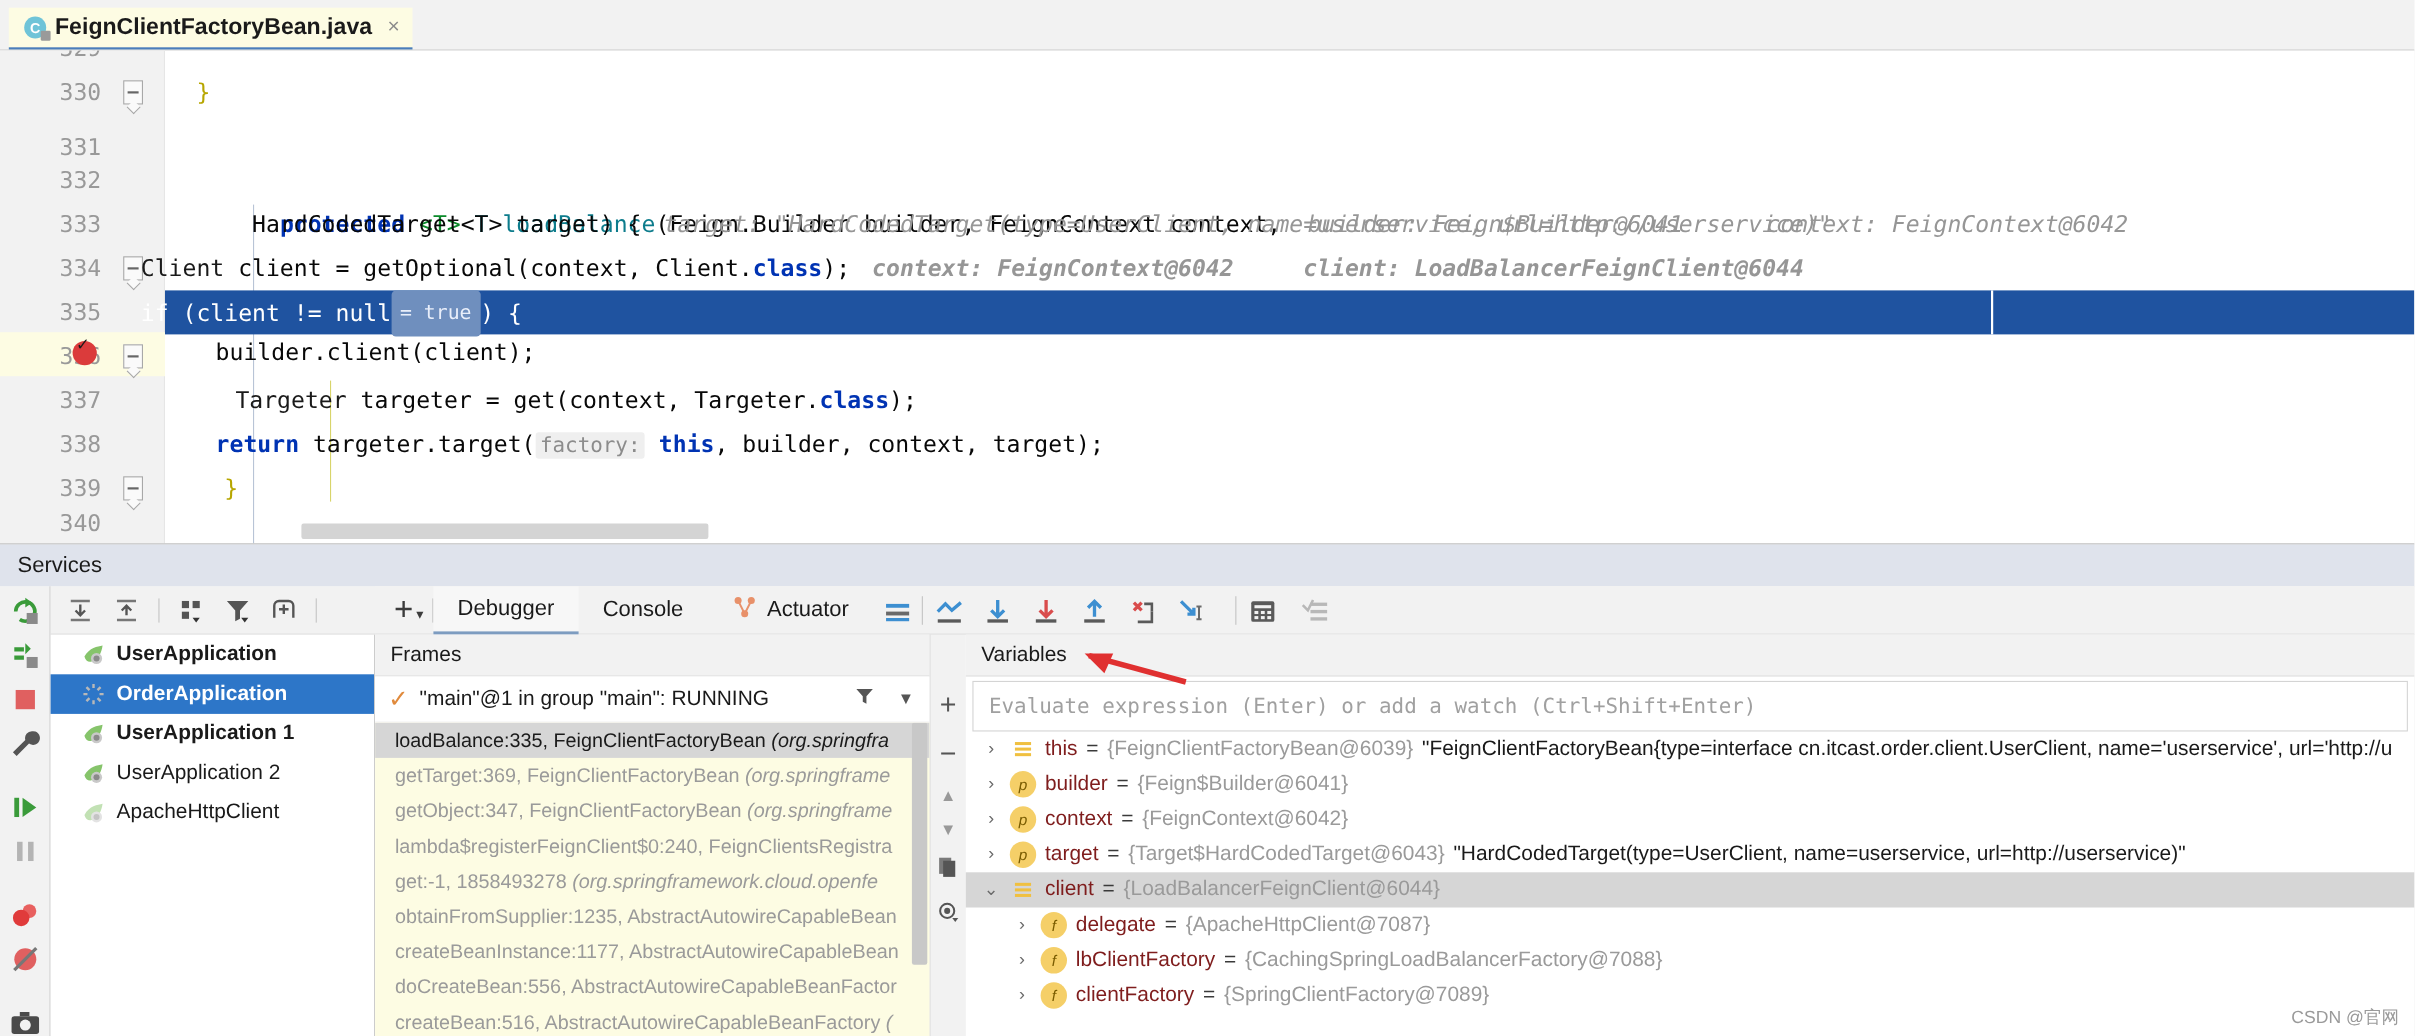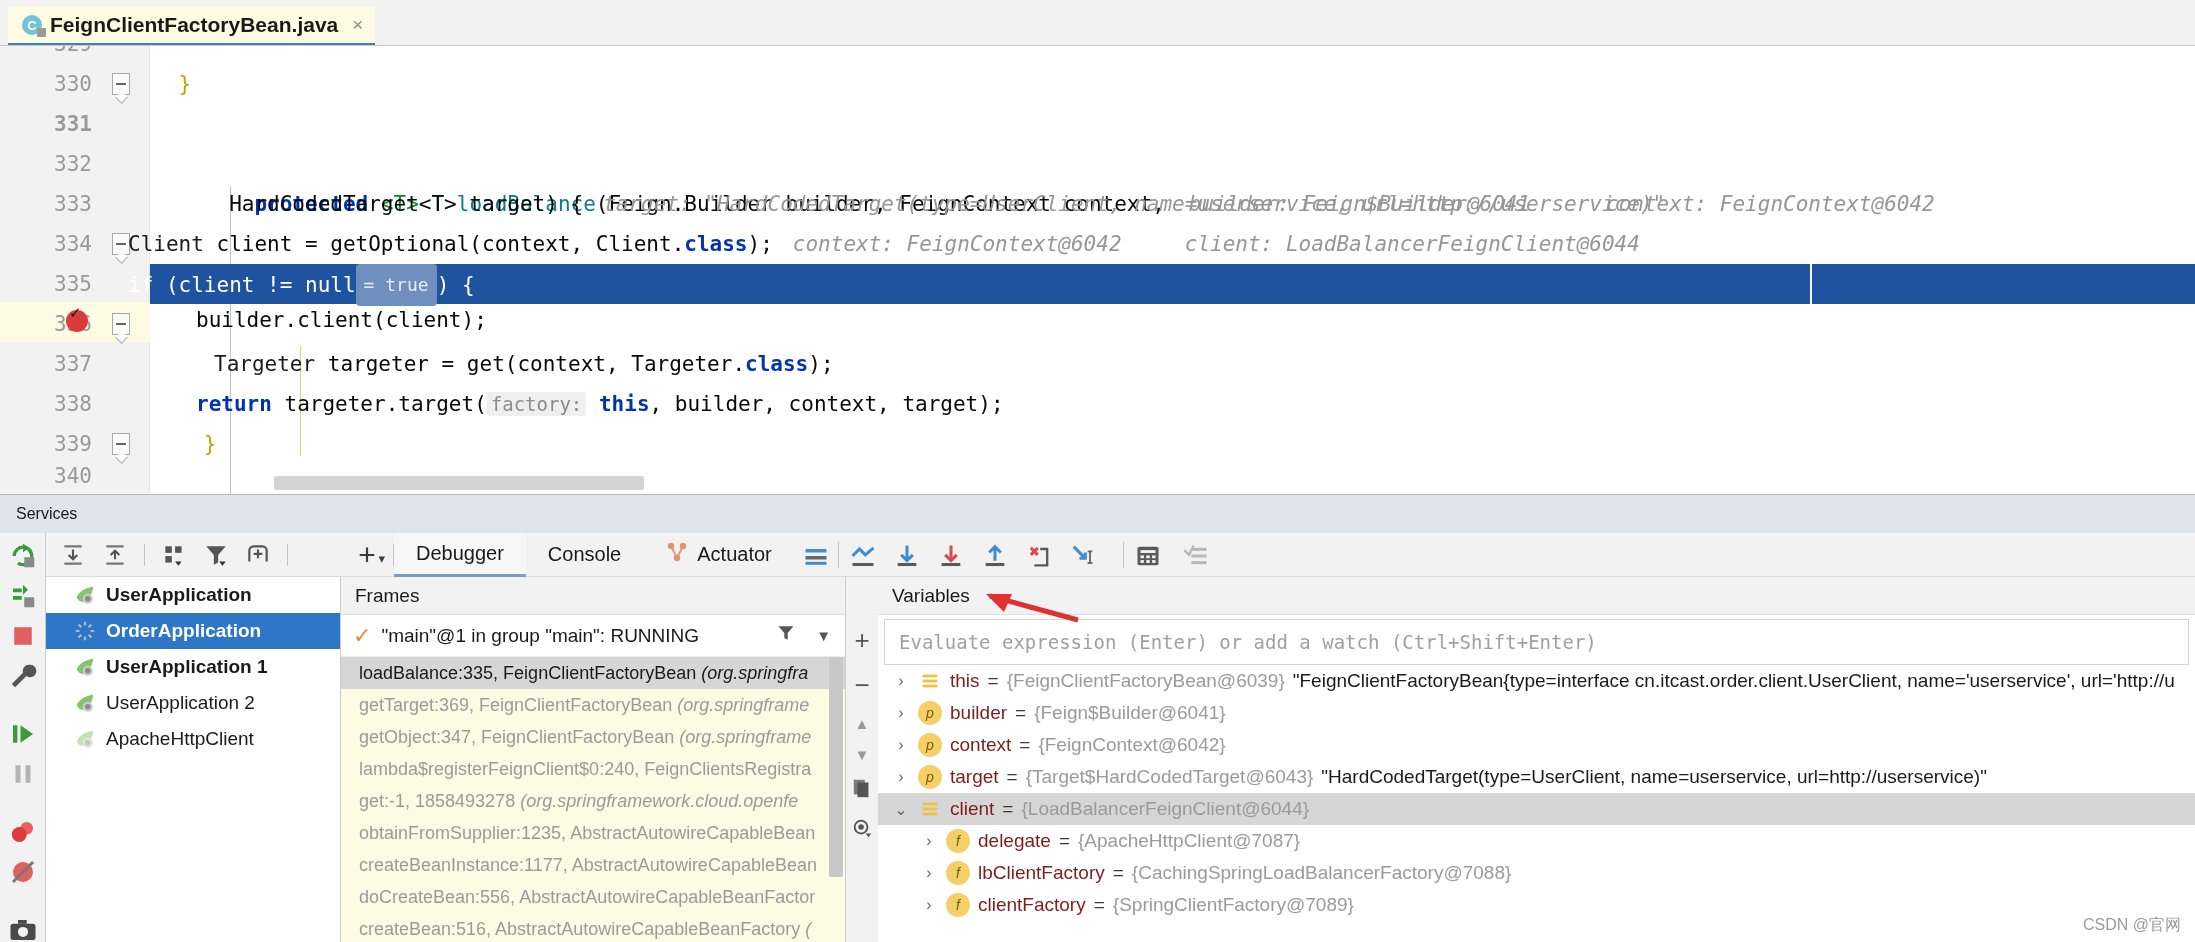--- a/index.html
+++ b/index.html
@@ -114,21 +114,21 @@
   }
 
   
   .services {
     position: absolute; left: 0; top: 494px; width: 2195px; height: 448px;
     background: #f2f2f2; border-top: 1px solid #b8b8b8;
   }
   .services-title {
     position: absolute; left: 0; top: 0; width: 2195px; height: 38px;
     background: #dfe3ec; display: flex; align-items: center; padding-left: 16px;
-    font-size: 16px; color: #1a1a1a;
+    font-size: 20px; color: #1a1a1a;
   }
   .leftrail {
     position: absolute; left: 0; top: 38px; width: 46px; height: 410px;
     background: #f2f2f2; border-right: 1px solid #cccccc;
     display: flex; flex-direction: column; align-items: center; padding-top: 8px; gap: 10px;
   }
   .railicon { width: 30px; height: 30px; position: relative; cursor: pointer; }
   .raildiv { width: 26px; height: 1px; background: #c4c4c4; margin: 4px 0; }
 
   
@@ -241,21 +241,21 @@
       <span class="tabname">FeignClientFactoryBean.java</span>
       <span class="tabclose">×</span>
     </div>
   </div>
 
   <div class="editor">
     <div class="gutter">
       <div class="gutterrow current" style="top:256px;"></div>
       <div class="lineno" style="top:-22px;">329</div>
       <div class="lineno" style="top:18px;">330</div>
-      <div class="lineno" style="top:58px;font-weight:bold;">331</div>
+      <div class="lineno" style="top:68px;">331</div>
       <div class="lineno" style="top:98px;">332</div>
       <div class="lineno" style="top:138px;">333</div>
       <div class="lineno" style="top:178px;">334</div>
       <div class="lineno" style="top:218px;">335</div>
       <div class="lineno" style="top:258px;">336</div>
       <div class="lineno" style="top:298px;">337</div>
       <div class="lineno" style="top:338px;">338</div>
       <div class="lineno" style="top:378px;">339</div>
       <div class="lineno" style="top:410px;">340</div>
 
@@ -291,21 +291,21 @@
         <span class="code" style="left:-22px;">
           <span class="kw">protected</span><span> </span><span class="gen">&lt;T&gt;</span><span class="mth"> T </span><span class="mth">loadBalance</span><span>(Feign.Builder builder, FeignContext context,</span><span class="hint" style="margin-left:24px;">builder: Feign$Builder@6041      context: FeignContext@6042</span>
         </span>
       </div>
 
       <div class="line" style="top:138px;">
         <span class="code" style="left:-22px;"><span>        HardCodedTarget&lt;T&gt; target) {</span><span class="hint" style="margin-left:20px;">target: "HardCodedTarget(type=UserClient, name=userservice, url=http://userservice)"</span></span>
       </div>
 
       <div class="line" style="top:178px;">
-        <span class="code" style="left:-22px;"><span class="cls">Client</span><span> client = getOptional(context, Client.</span><span class="kw">class</span><span>);</span><span class="hint" style="margin-left:20px;">context: FeignContext@6042     client: LoadBalancerFeignClient@6044</span></span>
+        <span class="code" style="left:-22px;"><span class="cls">Client</span><span> client = getOptional(context, Client.</span><span class="kw">class</span><span>);</span><span class="hint" style="margin-left:20px;font-weight:bold;">context: FeignContext@6042     client: LoadBalancerFeignClient@6044</span></span>
       </div>
 
       <div class="line current" style="top:218px;">
         <span class="code" style="left:-22px; display:flex; align-items:center;">
           <span>if</span><span> (client != null</span><span class="inlinebadge">= true</span><span>) {</span><span class="hint" style="margin-left:26px;"></span>
         </span>
         <span class="cursorbar" style="left:1660px;"></span>
       </div>
 
       <div class="line" style="top:254px;">

